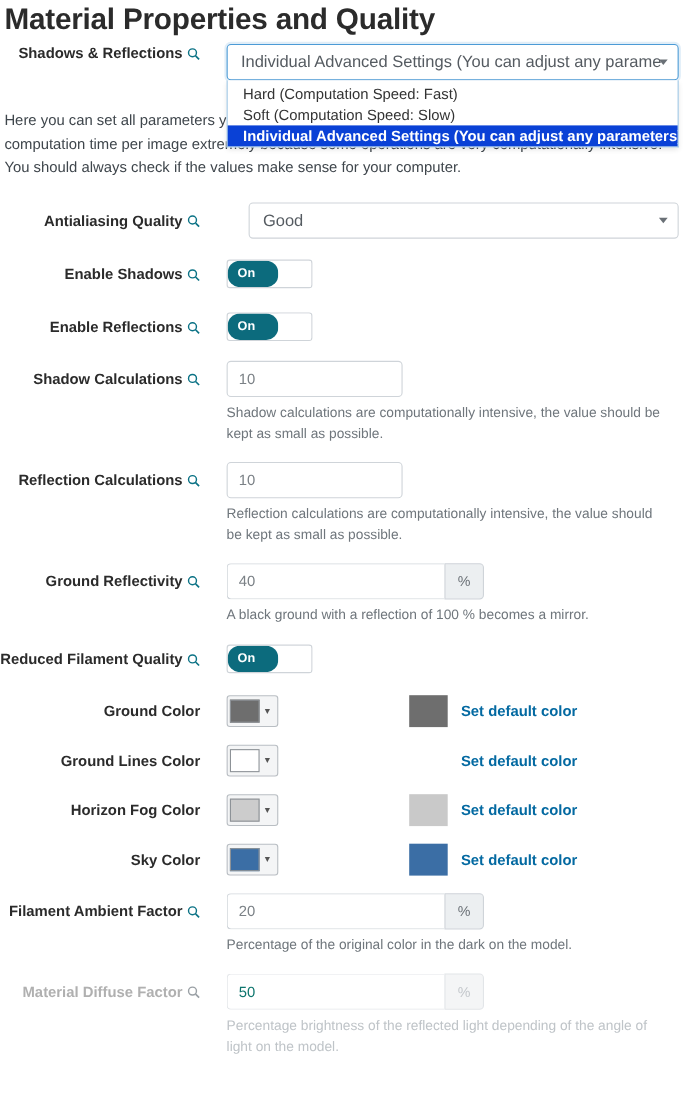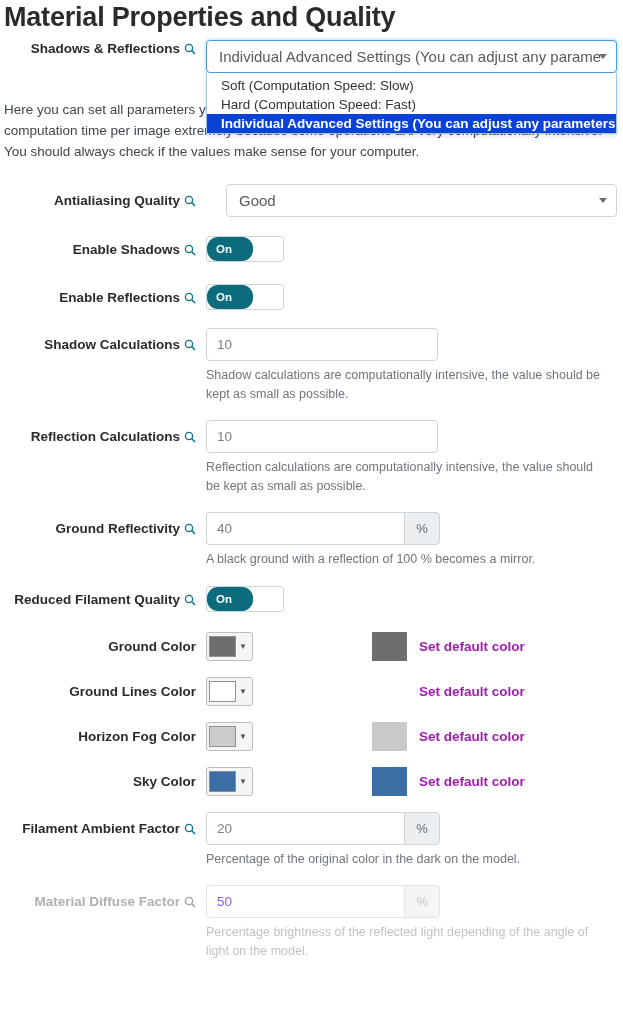--- a/index.html
+++ b/index.html
@@ -27,21 +27,21 @@
   }
   .row {
     display: flex;
     align-items: flex-start;
     padding: 0 6px 0 0;
   }
   .label-cell {
     width: 206px;
     flex: 0 0 206px;
     text-align: right;
-    padding-right: 10px;
+    padding-right: 24px;
     font-size: 13.5px;
     font-weight: bold;
     color: #2b2b2b;
     line-height: 17px;
     white-space: nowrap;
   }
   .label-cell.dim { color: #b0b0b0; }
   .label-cell .mag { margin-left: 4px; }
   .mag {
     display: inline-block;
@@ -104,21 +104,21 @@
     color: #333;
     white-space: nowrap;
     overflow: hidden;
   }
   .dropdown .opt.sel {
     background: #0a41d6;
     color: #fff;
     font-weight: bold;
   }
   .text-in {
-    width: 232px;
+    width: 160px;
     height: 33px;
     border: 1px solid #cfd4d9;
     border-radius: 4px;
     background: #fff;
     font-size: 13.5px;
     color: #7b8186;
     padding: 0 10px;
     line-height: 31px;
   }
   .input-group {
@@ -199,21 +199,21 @@
     color: #555;
     line-height: 1;
   }
   .color-preview {
     width: 35px;
     height: 29px;
     margin-left: 119px;
   }
   .setdefault {
     margin-left: 12px;
-    color: #a21caf;
+    color: #0369a1;
     font-size: 13.5px;
     font-weight: bold;
     text-decoration: none;
     line-height: 29px;
     text-align: right;
   }
   .intro {
     font-size: 13.5px;
     color: #3f464c;
     line-height: 21px;
@@ -233,22 +233,22 @@
             <circle cx="5" cy="5" r="3.6" fill="none" stroke="#0b7285" stroke-width="1.3"></circle>
             <line x1="7.8" y1="7.8" x2="11" y2="11" stroke="#0b7285" stroke-width="1.5"></line>
           </svg></span>
     </div>
     <div class="field-cell" style="position:relative;">
       <div class="fakeselect open">
         <span>Individual Advanced Settings (You can adjust any parame</span>
         <span class="caret"></span>
       </div>
       <div class="dropdown">
+        <div class="opt">Hard (Computation Speed: Fast)</div>
         <div class="opt">Soft (Computation Speed: Slow)</div>
-        <div class="opt">Hard (Computation Speed: Fast)</div>
         <div class="opt sel">Individual Advanced Settings (You can adjust any parameters)</div>
       </div>
     </div>
   </div>
 
   <div class="intro" style="margin-top:26px;">Here you can set all parameters you need for a high quality rendering. These options can increase the computation time per image extremely because some operations are very computationally intensive. You should always check if the values make sense for your computer.</div>
 
   <div class="row" style="margin-top:22px;gap:20px;">
     <div class="label-cell" style="padding-top:8px;">
       <span>Antialiasing Quality</span><span class="mag"><svg width="12" height="12" viewBox="0 0 12 12">
@@ -426,20 +426,20 @@
 
   <div class="row" style="margin-top:16px;">
     <div class="label-cell dim" style="padding-top:8px;">
       <span>Material Diffuse Factor</span><span class="mag"><svg width="12" height="12" viewBox="0 0 12 12">
             <circle cx="5" cy="5" r="3.6" fill="none" stroke="#9aa0a5" stroke-width="1.3"></circle>
             <line x1="7.8" y1="7.8" x2="11" y2="11" stroke="#9aa0a5" stroke-width="1.5"></line>
           </svg></span>
     </div>
     <div class="field-cell">
       <div class="input-group">
-        <input class="text-in" style="color: #8b5cf6; border-color: rgb(226, 229, 232);" disabled="" value="50">
+        <input class="text-in" style="color: #0f766e; border-color: rgb(226, 229, 232);" disabled="" value="50">
         <div class="addon" style="background:#f4f5f6; color:#c3c7cb; border-color:#e2e5e8;">%</div>
       </div>
       <div class="help dim">Percentage brightness of the reflected light depending of the angle of light on the model.</div>
     </div>
   </div>
 
 </div>
 
 </body></html>

